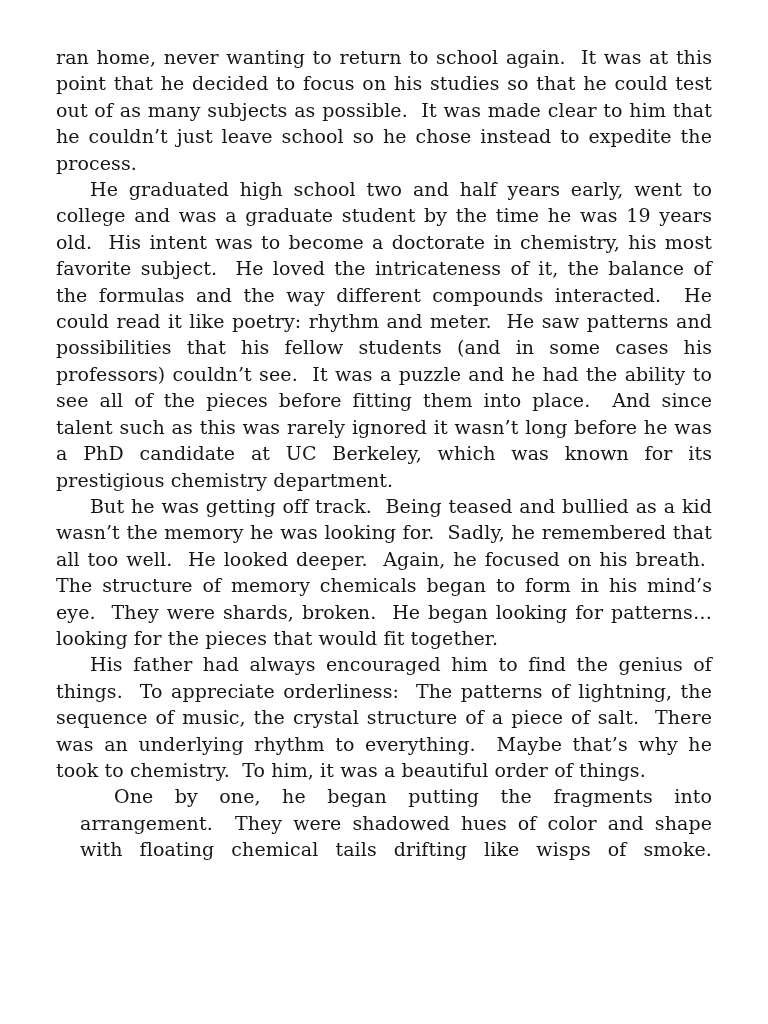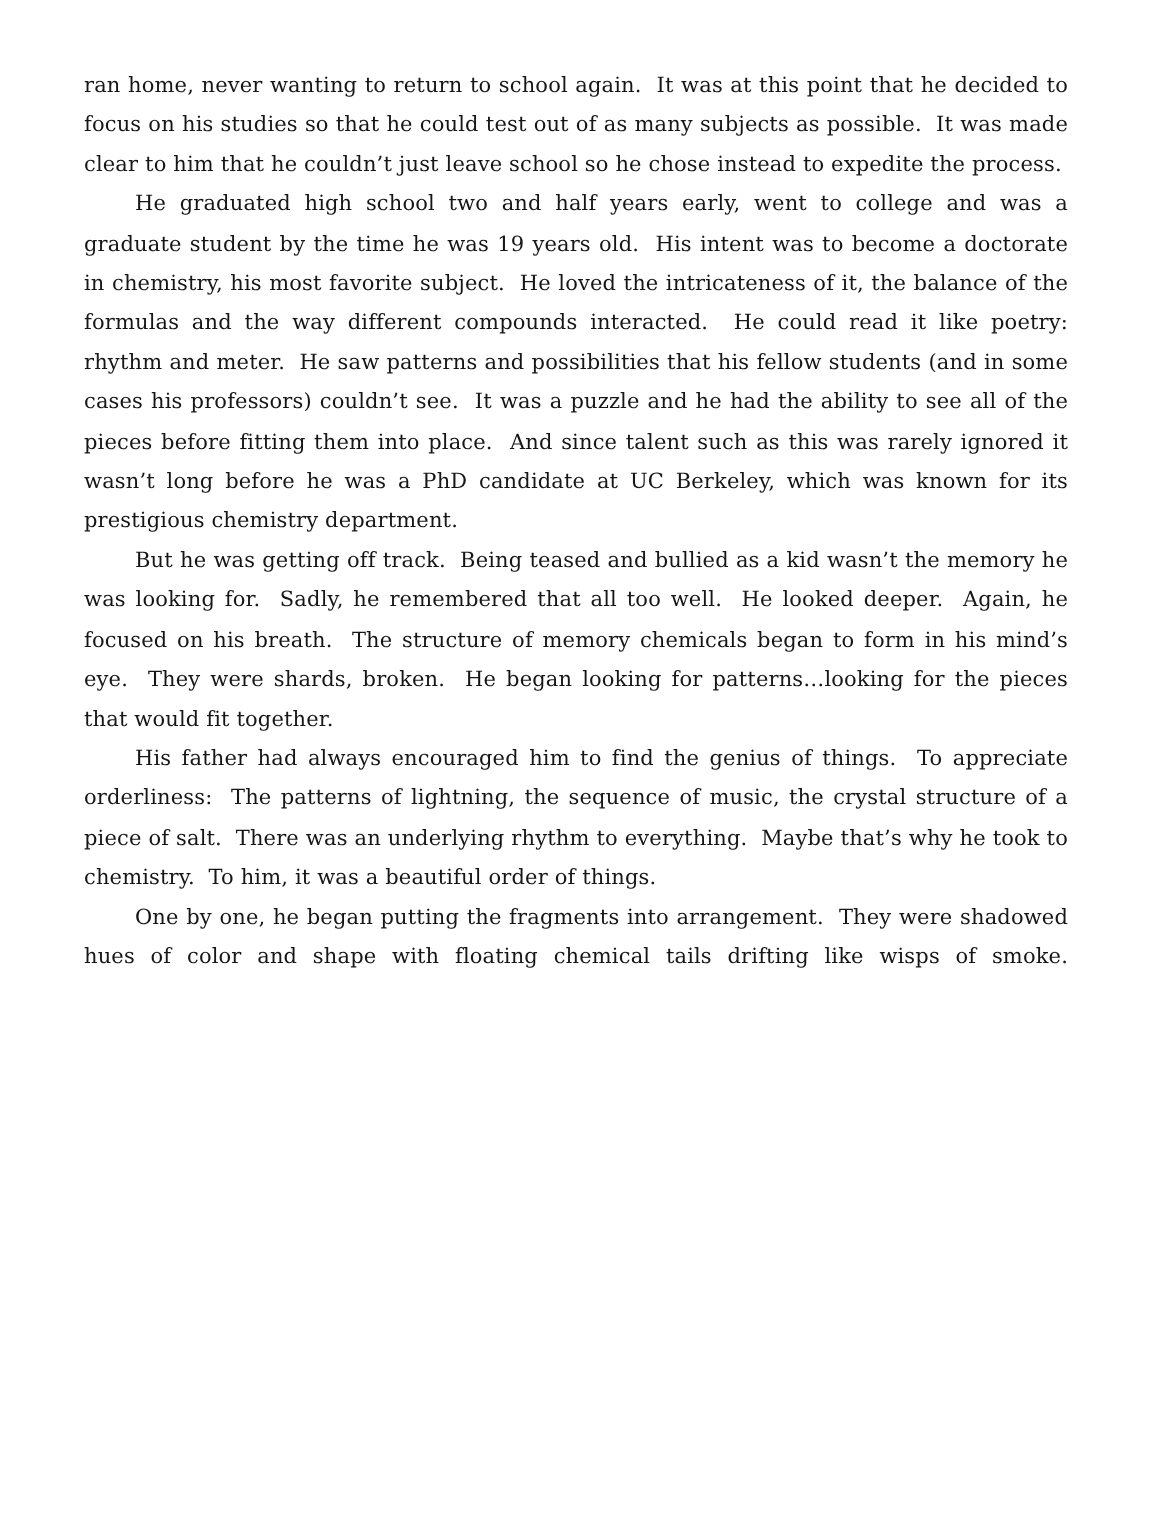--- a/index.html
+++ b/index.html
@@ -14,36 +14,37 @@
   }
   .book-page {
     box-sizing: border-box;
     width: 768px;
     height: 1024px;
     padding: 44px 56px 0 56px;
     background: #ffffff;
   }
   .page-text {
     font-family: "DejaVu Serif", "Liberation Serif", serif;
-    font-size: 14px;
+    font-size: 19px;
     line-height: 26.4px;
     color: #161616;
     text-align: justify;
     letter-spacing: 0.1px;
   }
   .para {
     margin: 0;
     padding: 0;
     text-indent: 34px;
   }
   .para.continued {
     text-indent: 0;
   }
   .para.runs-over {
     text-align-last: justify;
+    margin-left: 24px;
   }
 </style>
 </head>
 <body>
 
 <div class="book-page">
   <div class="page-text">
     <p class="para continued">ran home, never wanting to return to school again.&nbsp; It was at this point that he decided to focus on his studies so that he could test out of as many subjects as possible.&nbsp; It was made clear to him that he couldn’t just leave school so he chose instead to expedite the process.</p>
     <p class="para">He graduated high school two and half years early, went to college and was a graduate student by the time he was 19 years old.&nbsp; His intent was to become a doctorate in chemistry, his most favorite subject.&nbsp; He loved the intricateness of it, the balance of the formulas and the way different compounds interacted.&nbsp; He could read it like poetry: rhythm and meter.&nbsp; He saw patterns and possibilities that his fellow students (and in some cases his professors) couldn’t see.&nbsp; It was a puzzle and he had the ability to see all of the pieces before fitting them into place.&nbsp; And since talent such as this was rarely ignored it wasn’t long before he was a PhD candidate at UC Berkeley, which was known for its prestigious chemistry department.</p>
     <p class="para">But he was getting off track.&nbsp; Being teased and bullied as a kid wasn’t the memory he was looking for.&nbsp; Sadly, he remembered that all too well.&nbsp; He looked deeper.&nbsp; Again, he focused on his breath.&nbsp; The structure of memory chemicals began to form in his mind’s eye.&nbsp; They were shards, broken.&nbsp; He began looking for patterns…looking for the pieces that would fit together.</p>

